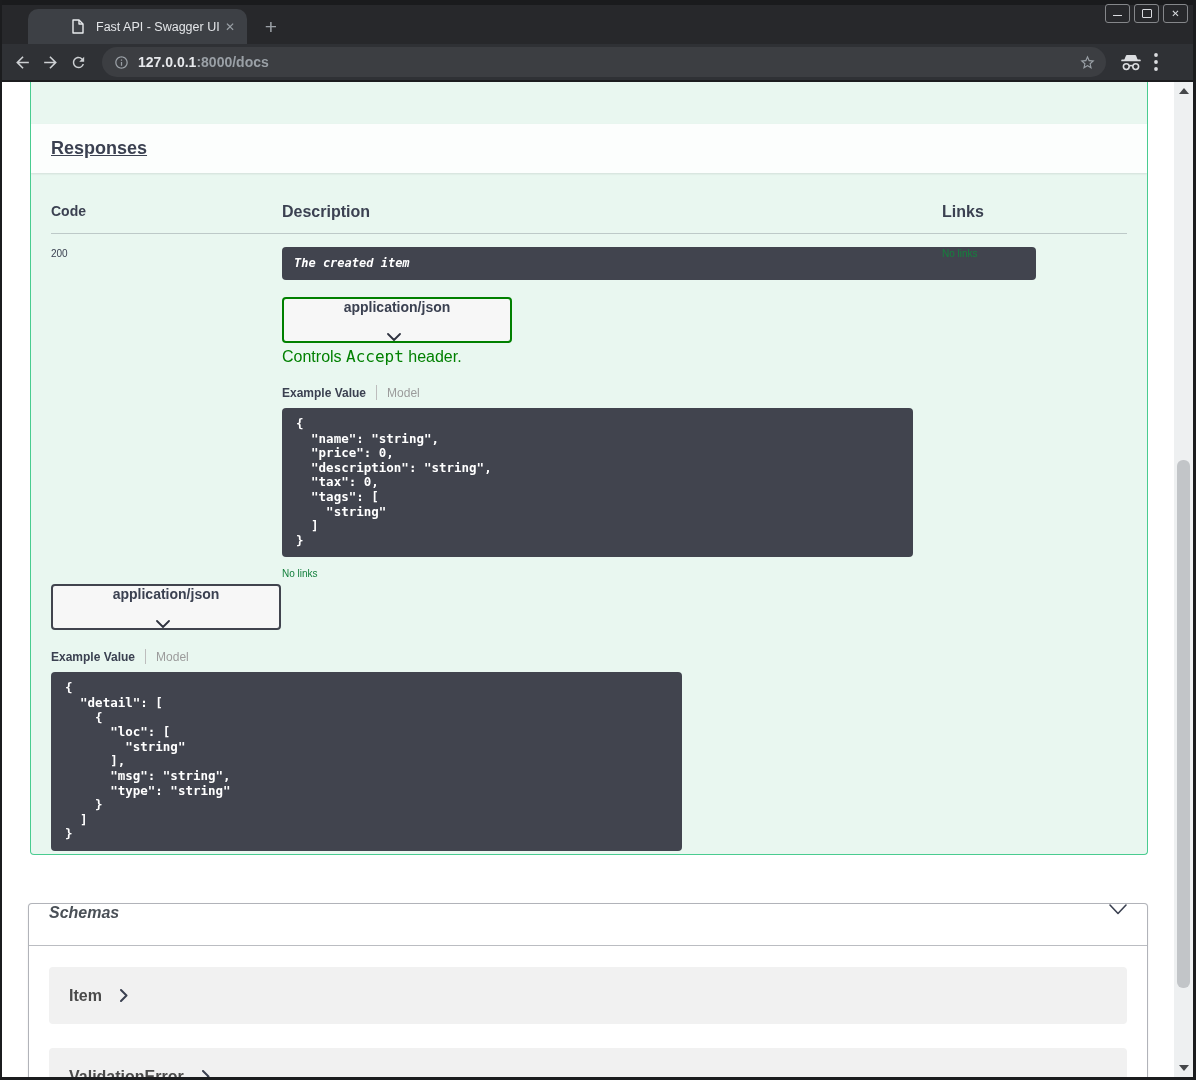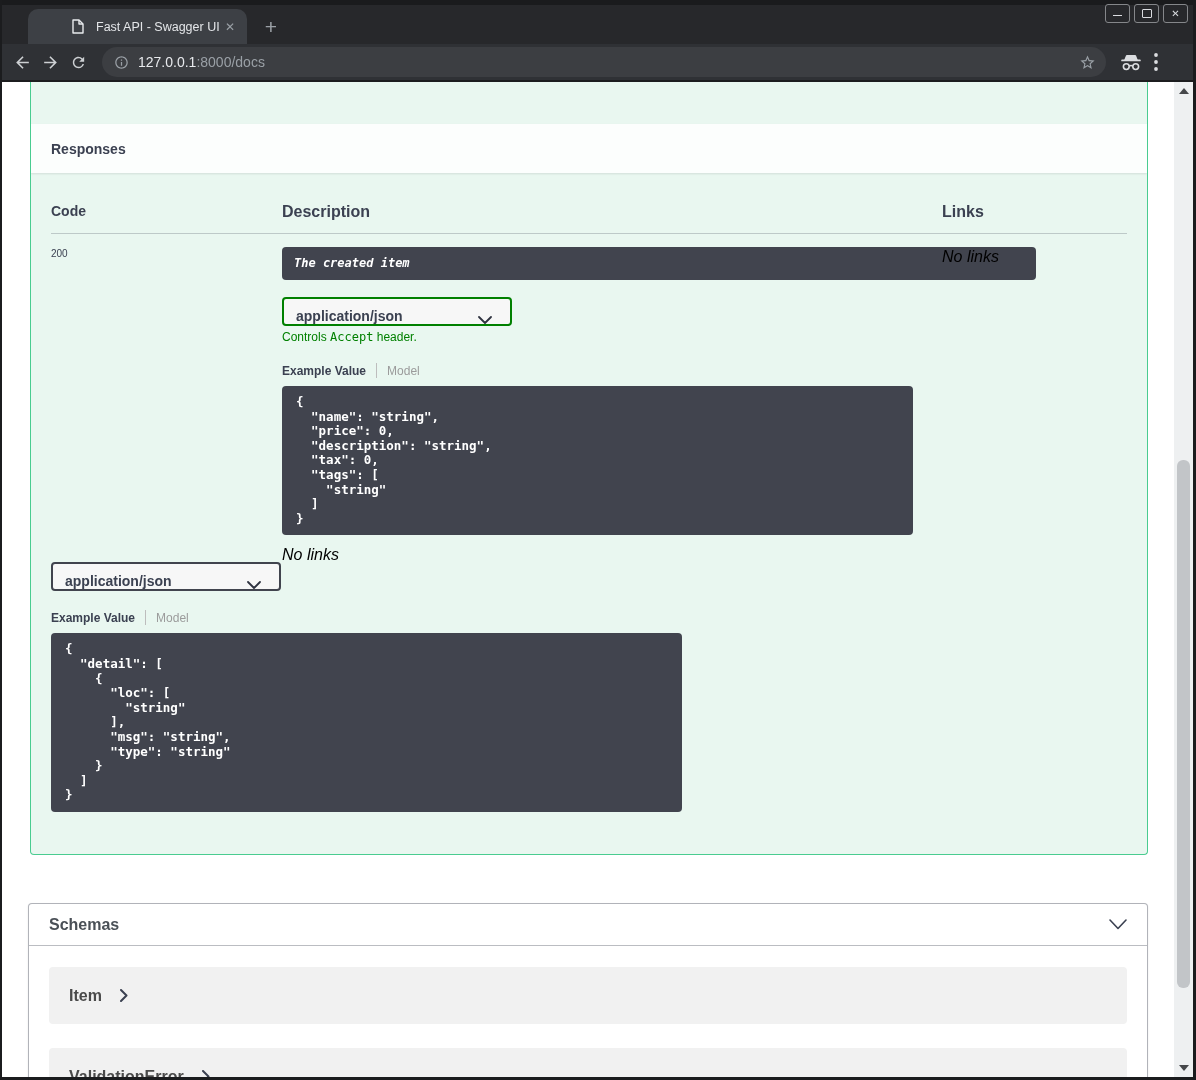--- a/index.html
+++ b/index.html
@@ -29,76 +29,76 @@
   .winbtn .min-glyph{display:block;width:9px;border-top:1.6px solid #dadce0;margin-top:4px;}
   .winbtn .max-glyph{display:block;width:8px;height:7px;border:1.6px solid #dadce0;border-radius:1px;}
   .winbtn .close-glyph{font-size:10px;line-height:10px;}
 
   
   .toolbar{position:absolute;left:0;top:44px;width:1196px;height:36px;background:#2f3135;
            border-bottom:2px solid #1c1d1f;display:flex;align-items:center;z-index:50;}
   .navbtn{width:28px;height:28px;display:flex;align-items:center;justify-content:center;color:#cdd0d3;}
   .navbtn.back{margin-left:8px;}
   .omnibox{margin-left:10px;width:1004px;height:30px;border-radius:15px;background:#3c3e42;
-           display:flex;align-items:center;padding:0 10px 0 12px;box-sizing:border-box;}
+           display:flex;align-items:center;padding:0 10px 0 12px;box-sizing:border-box;font-weight:bold;}
   .info-icon{color:#9aa0a6;display:flex;align-items:center;}
   .url{margin-left:9px;font-size:14px;flex:1;white-space:nowrap;}
   .url .host{color:#e8eaed;}
   .url .rest{color:#9aa0a6;}
   .star-icon{color:#9aa0a6;display:flex;align-items:center;}
   .incognito-icon{margin-left:14px;color:#dbdde0;display:flex;align-items:center;}
   .kebab-icon{margin-left:12px;color:#dbdde0;display:flex;align-items:center;}
 
   
   .content{position:absolute;left:0;top:82px;width:1196px;height:995px;background:#ffffff;
            overflow:hidden;z-index:1;}
 
   
   .opblock{position:absolute;left:30px;top:0;width:1118px;height:773px;box-sizing:border-box;
            border:1px solid #49cc90;border-top:none;border-radius:0 0 4px 4px;background:#e9f7f0;
            overflow:hidden;}
   .ob-spacer{height:42px;}
   .ob-header{height:49px;background:rgba(255,255,255,.85);box-shadow:0 1px 2px rgba(0,0,0,.10);
              display:flex;align-items:center;padding:0 20px;}
-  .ob-header-title{font-size:14px;font-weight:bold;color:#3b4151;}
+  .ob-header-title{font-size:18px;font-weight:bold;color:#3b4151;text-decoration:underline;}
   .resp-table{padding:30px 20px 0 20px;border-radius:21px;}
   .thead{display:grid;grid-template-columns:231px 660px 1fr;padding-bottom:12px;
          border-bottom:1px solid rgba(59,65,81,.25);}
   .th{color:#3b4151;font-weight:bold;}
   .th-code{font-size:14px;}
   .th-desc,.th-links{font-size:16px;}
   .trow{display:grid;grid-template-columns:231px 660px 1fr;}
   .trow.first{padding-top:13px;}
   .code-cell{font-size:10px;color:#3b4151;padding-top:1px;}
-  .links-cell{font-size:16px;color:#000000;font-style:italic;padding-top:1px;}
+  .links-cell{font-size:10px;color:#15803d;padding-top:1px;}
   .desc-banner{width:754px;height:33px;box-sizing:border-box;background:#41444e;border-radius:4px;
                color:#ffffff;font-family:"DejaVu Sans Mono",monospace;font-size:12px;font-weight:bold;
                font-style:italic;line-height:33px;padding:0 12px;}
-  .media-select{margin-top:17px;width:230px;height:29px;box-sizing:border-box;background:#f7f7f7;
-                border:2px solid #41444e;border-radius:4px;display:flex;align-items:flex-end;
-                padding:0 12px;justify-content:space-between;cursor:default;}
+  .media-select{margin-top:17px;width:230px;height:46px;box-sizing:border-box;background:#f7f7f7;
+                border:2px solid #41444e;border-radius:4px;display:flex;align-items:center;
+                padding:0 12px;justify-content:space-between;cursor:default;flex-direction:column;}
   .media-select.accept{border-color:#008000;}
   .media-select .sel-label{font-size:14px;font-weight:bold;color:#3b4151;}
   .media-select .chev{color:#2f3340;display:flex;align-items:center;margin-right:6px;}
-  .accept-note{margin-top:4px;font-size:12px;color:#008000;}
+  .accept-note{margin-top:4px;font-size:16px;color:#008000;}
   .accept-note .mono{font-family:"DejaVu Sans Mono",monospace;}
   .tabs-row{margin-top:19px;display:flex;align-items:center;}
   .tab-ex{font-size:12px;font-weight:bold;color:#3b4151;}
   .tab-divider{width:1px;height:15px;background:#bdbdbd;margin:0 10px;}
   .tab-model{font-size:12px;color:#9b9b9b;}
   .example-pre{margin:8px 0 10px 0;width:631px;box-sizing:border-box;background:#41444e;border-radius:4px;
                color:#ffffff;font-family:"DejaVu Sans Mono",monospace;font-size:12.5px;line-height:14.6px;
                font-weight:bold;padding:9px 14px;white-space:pre;}
 
   
   .schemas-card{position:absolute;left:28px;top:821px;width:1120px;box-sizing:border-box;height:300px;
                 background:#ffffff;border:1px solid rgba(59,65,81,.4);border-radius:4px;
                 box-shadow:0 1px 2px rgba(0,0,0,.1);}
-  .schemas-header{height:41px;display:flex;align-items:center;justify-content:space-between;
-                  padding:0 20px;border-bottom:1px solid rgba(59,65,81,.35);}
+  .schemas-header{height:41px;display:flex;align-items:flex-start;justify-content:space-between;
+                  padding:0 20px;border-bottom:1px solid rgba(59,65,81,.35);font-style:italic;}
   .schemas-title{font-size:16px;font-weight:bold;color:#4a5057;}
   .schemas-chev{color:#3b4151;display:flex;align-items:center;}
   .schemas-body{padding:21px 20px;}
   .model-box{height:57px;background:#f1f1f1;border-radius:4px;display:flex;align-items:center;
              padding:0 20px;box-sizing:border-box;}
   .model-box + .model-box{margin-top:24px;}
   .model-name{font-size:16px;font-weight:bold;color:#4a4a4a;}
   .model-chev{margin-left:18px;color:#3b4151;display:flex;align-items:center;}
 
   

